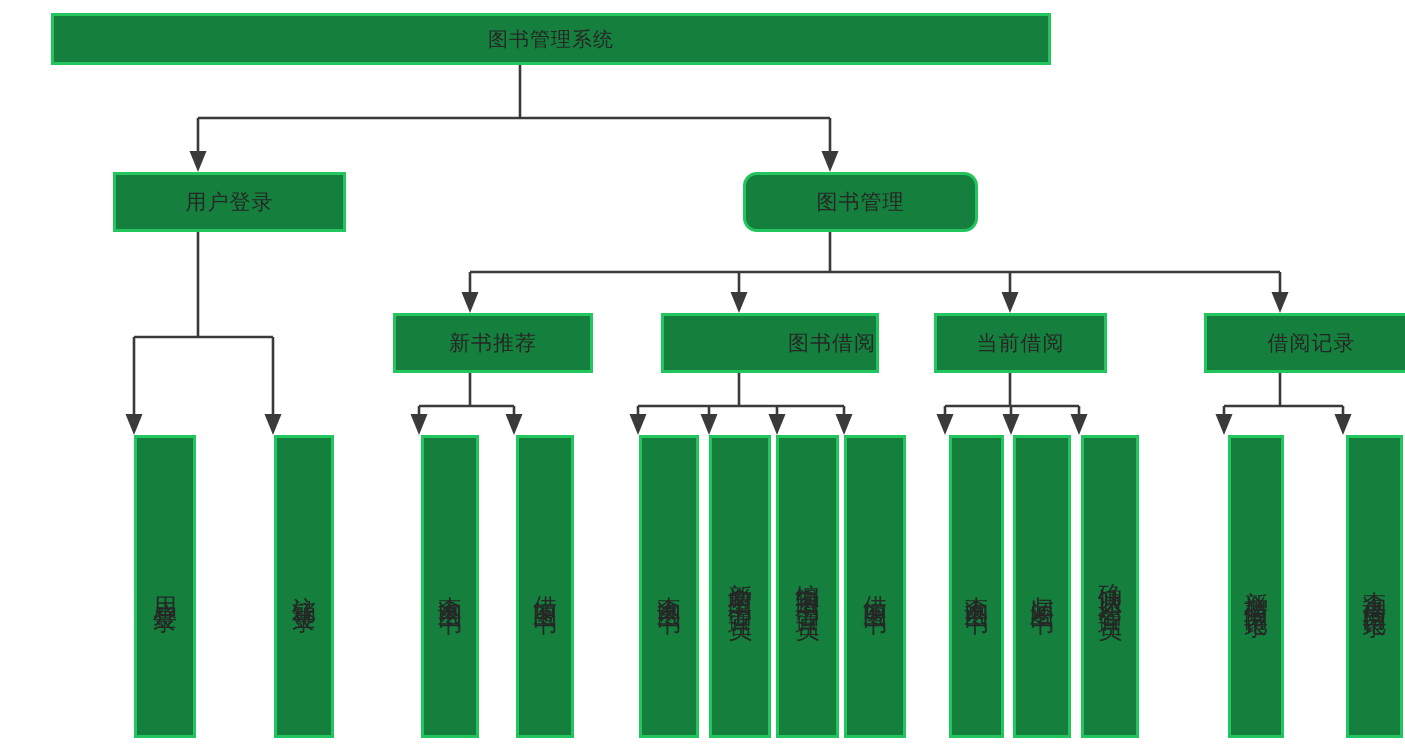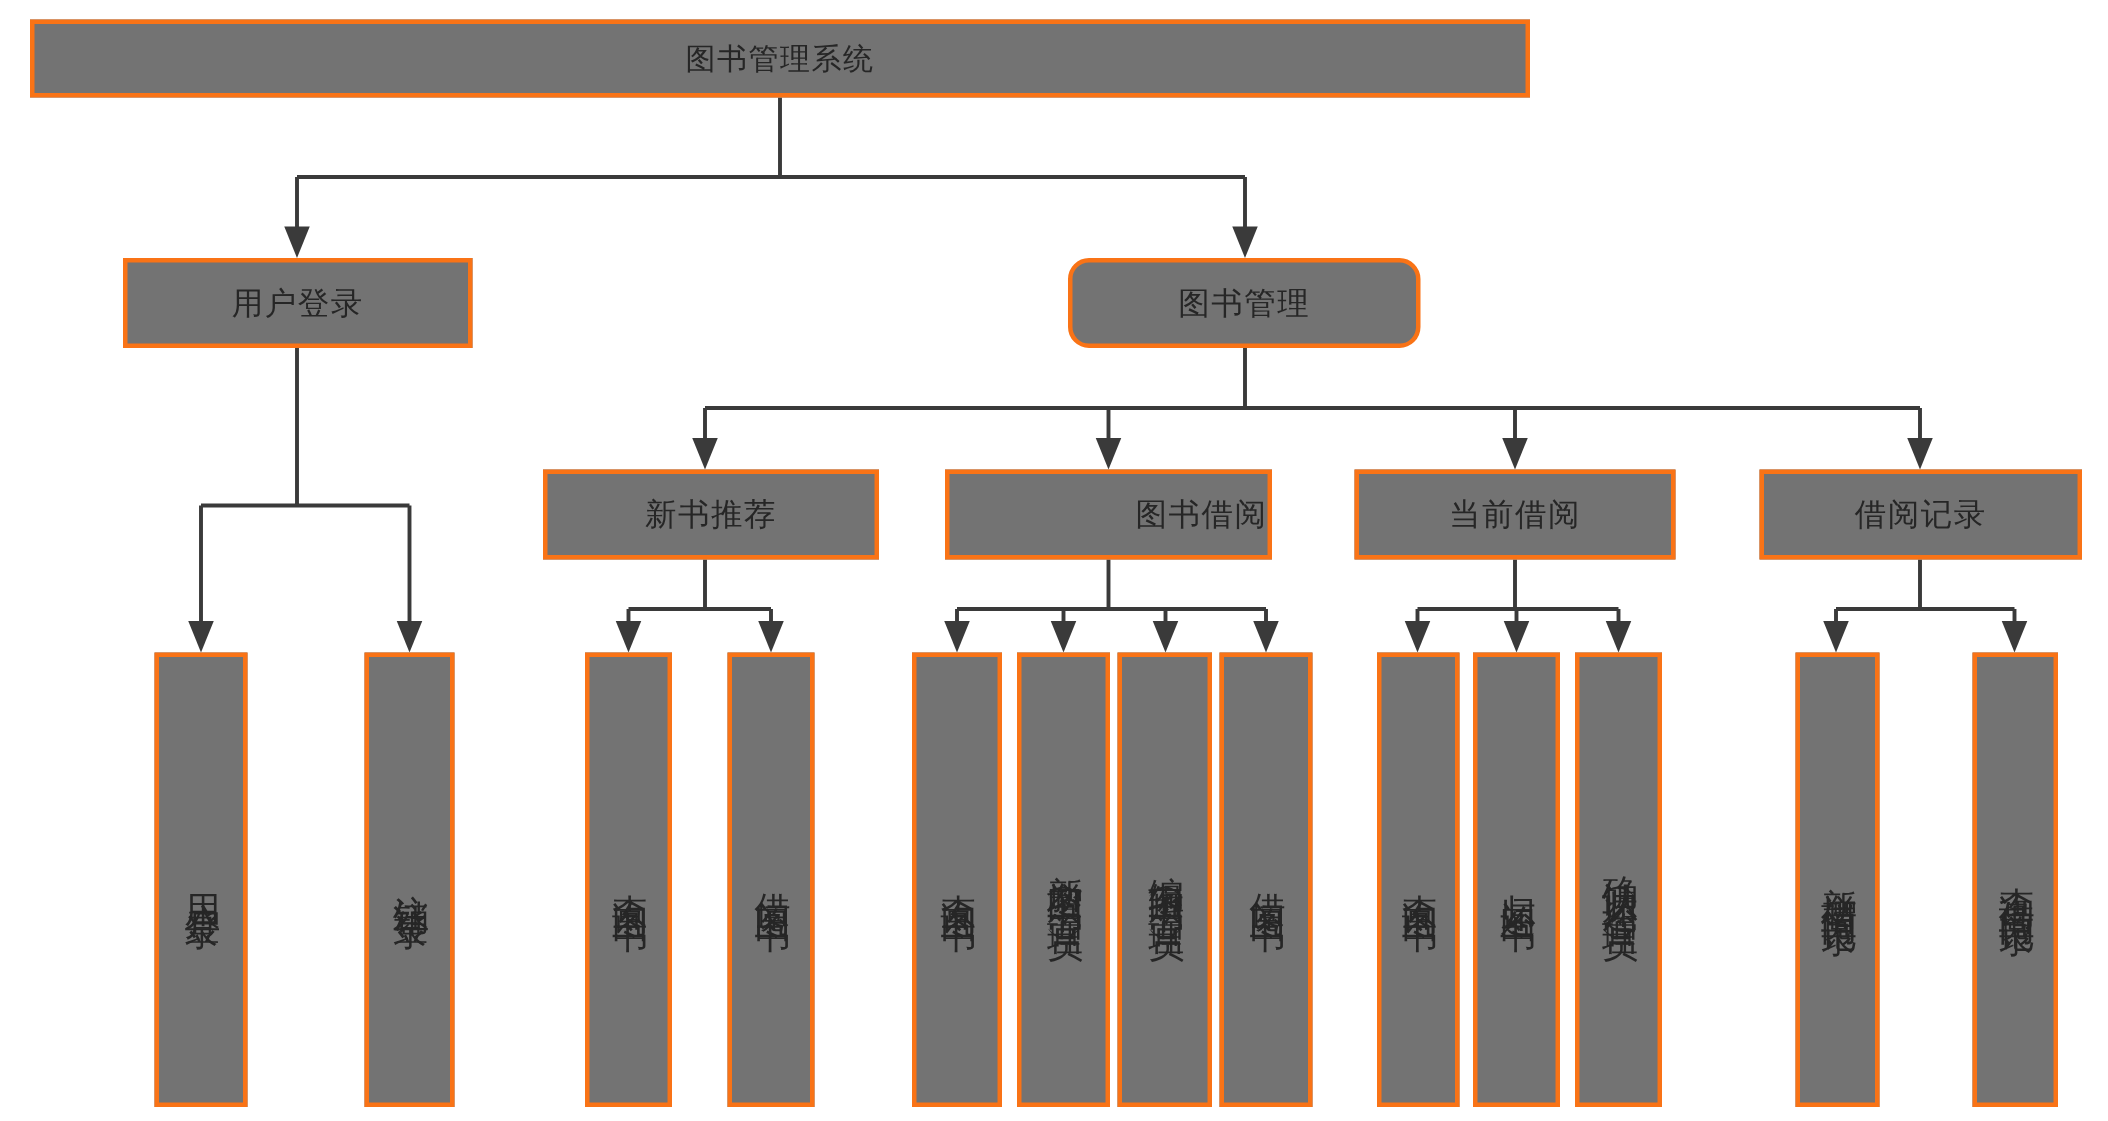--- a/index.html
+++ b/index.html
@@ -8,24 +8,25 @@
     width:1405px;height:747px;
     background:#ffffff;
     font-family:"Liberation Sans","DejaVu Sans",sans-serif;
     color:#262626;
     overflow:hidden;
   }
   .wires{position:absolute;left:0;top:0;z-index:0;}
   .node{
     position:absolute;
     box-sizing:border-box;
-    border:3px solid #f97316;
-    background:#737373;
+    border:3px solid #22c55e;
+    background:#15803d;
     display:flex;align-items:center;justify-content:center;
     z-index:1;
+    margin-left:31px;
   }
   .h-label{
     font-size:21px;
     letter-spacing:1px;
     white-space:nowrap;
   }
   .root .h-label{font-size:20px;}
   .leaf{top:435px;height:303px;}
   .v-label{
     writing-mode:vertical-rl;
@@ -93,27 +94,27 @@
     <span class="h-label">图书管理系统</span>
   </div>
 
   <div class="node" style="left:82px;top:172px;width:233px;height:60px;">
     <span class="h-label">用户登录</span>
   </div>
   <div class="node" style="left:712px;top:172px;width:235px;height:60px;border-radius:14px;">
     <span class="h-label">图书管理</span>
   </div>
 
-  <div class="node" style="left:362px;top:313px;width:224px;height:60px;">
+  <div class="node" style="left:362px;top:313px;width:200px;height:60px;">
     <span class="h-label">新书推荐</span>
   </div>
   <div class="node" style="left:630px;top:313px;width:218px;height:60px;justify-content:flex-end;">
     <span class="h-label">图书借阅</span>
   </div>
-  <div class="node" style="left:903px;top:313px;width:214px;height:60px;text-align:center;">
+  <div class="node" style="left:903px;top:313px;width:173px;height:60px;text-align:center;">
     <span class="h-label">当前借阅</span>
   </div>
   <div class="node" style="left:1173px;top:313px;width:215px;height:60px;">
     <span class="h-label">借阅记录</span>
   </div>
 
   <div class="node leaf" style="left:103px;width:62px;">
     <span class="v-label">用户登录</span>
   </div>
   <div class="node leaf" style="left:243px;width:60px;">

